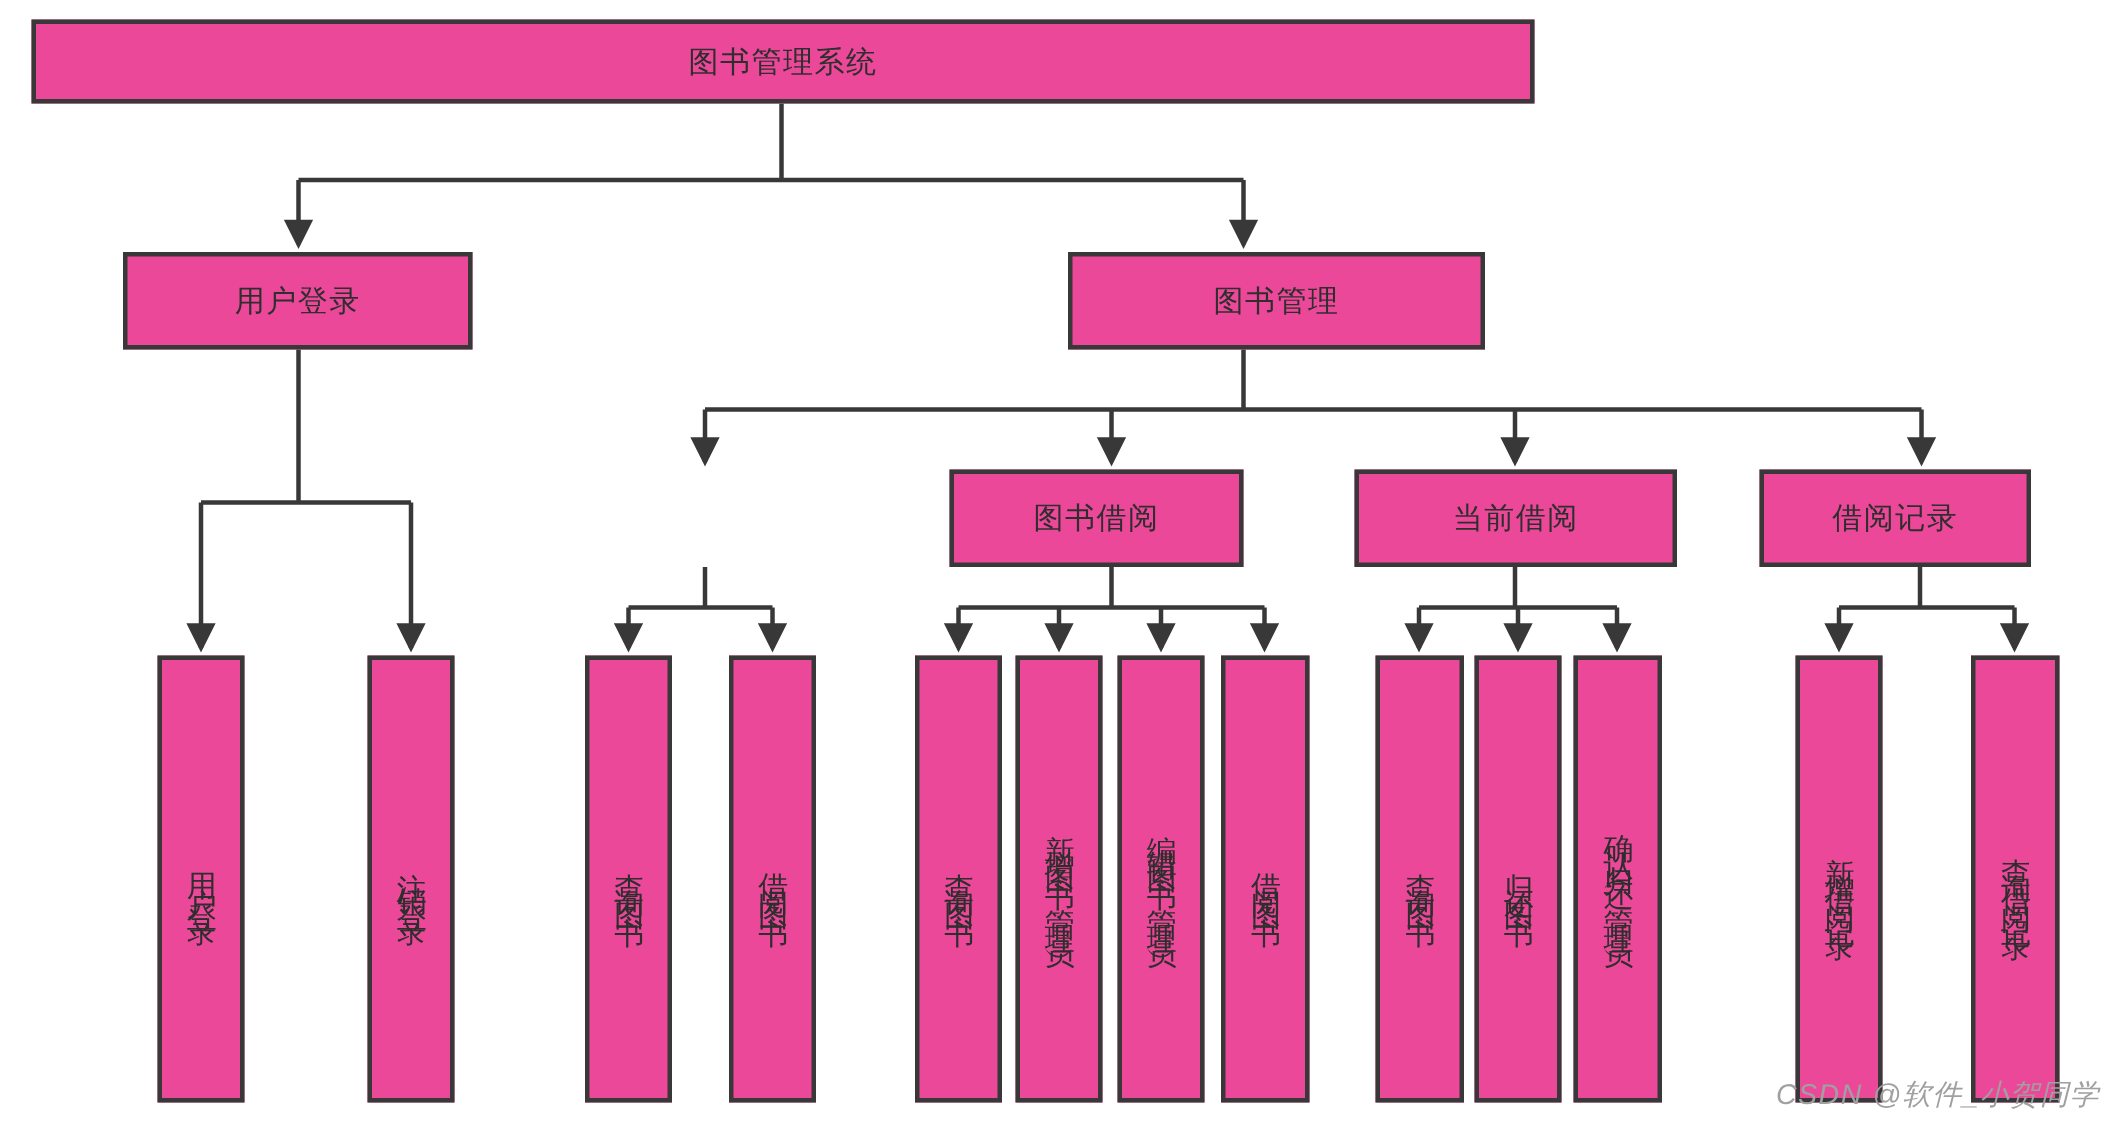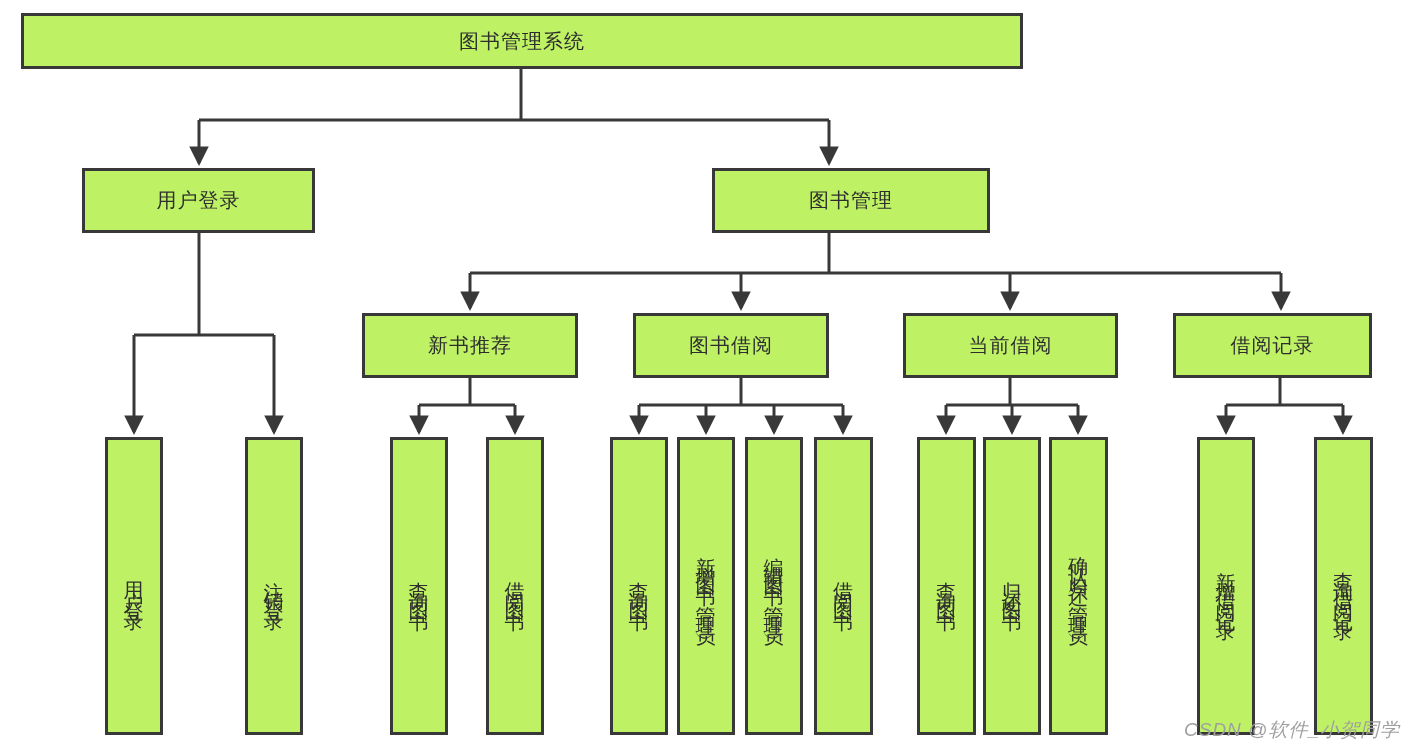--- a/index.html
+++ b/index.html
@@ -18,21 +18,21 @@
     overflow:hidden;
   }
   .connectors{position:absolute;left:0;top:0;width:1405px;height:747px;color:var(--line);}
   .connectors path.seg{stroke:currentColor;stroke-width:3;fill:none;}
   .connectors line.arrow{stroke:currentColor;stroke-width:3;}
   .connectors marker path{fill:var(--line);}
   .box{
     position:absolute;
     box-sizing:border-box;
     border:3px solid var(--line);
-    background:#bef264;
+    background:#ec4899;
     display:flex;align-items:center;justify-content:center;
   }
   .hlabel{font-size:20px;letter-spacing:1px;white-space:nowrap;}
   .vlabel{
     writing-mode:vertical-rl;
     text-orientation:mixed;
     font-size:20px;
     line-height:1;
     letter-spacing:10px;
     white-space:nowrap;
@@ -100,30 +100,27 @@
     <span class="hlabel">图书管理系统</span>
   </div>
 
   <div class="box" style="left:82px;top:168px;width:233px;height:65px">
     <span class="hlabel">用户登录</span>
   </div>
   <div class="box" style="left:712px;top:168px;width:278px;height:65px">
     <span class="hlabel">图书管理</span>
   </div>
 
-  <div class="box" style="left:362px;top:313px;width:216px;height:65px">
-    <span class="hlabel">新书推荐</span>
-  </div>
   <div class="box" style="left:633px;top:313px;width:196px;height:65px">
     <span class="hlabel">图书借阅</span>
   </div>
   <div class="box" style="left:903px;top:313px;width:215px;height:65px">
     <span class="hlabel">当前借阅</span>
   </div>
-  <div class="box" style="left:1173px;top:313px;width:199px;height:65px">
+  <div class="box" style="left:1173px;top:313px;width:181px;height:65px">
     <span class="hlabel">借阅记录</span>
   </div>
 
   <div class="box" style="left:105px;top:437px;width:58px;height:298px">
     <span class="vlabel">用户登录</span>
   </div>
   <div class="box" style="left:245px;top:437px;width:58px;height:298px">
     <span class="vlabel">注销登录</span>
   </div>
 

